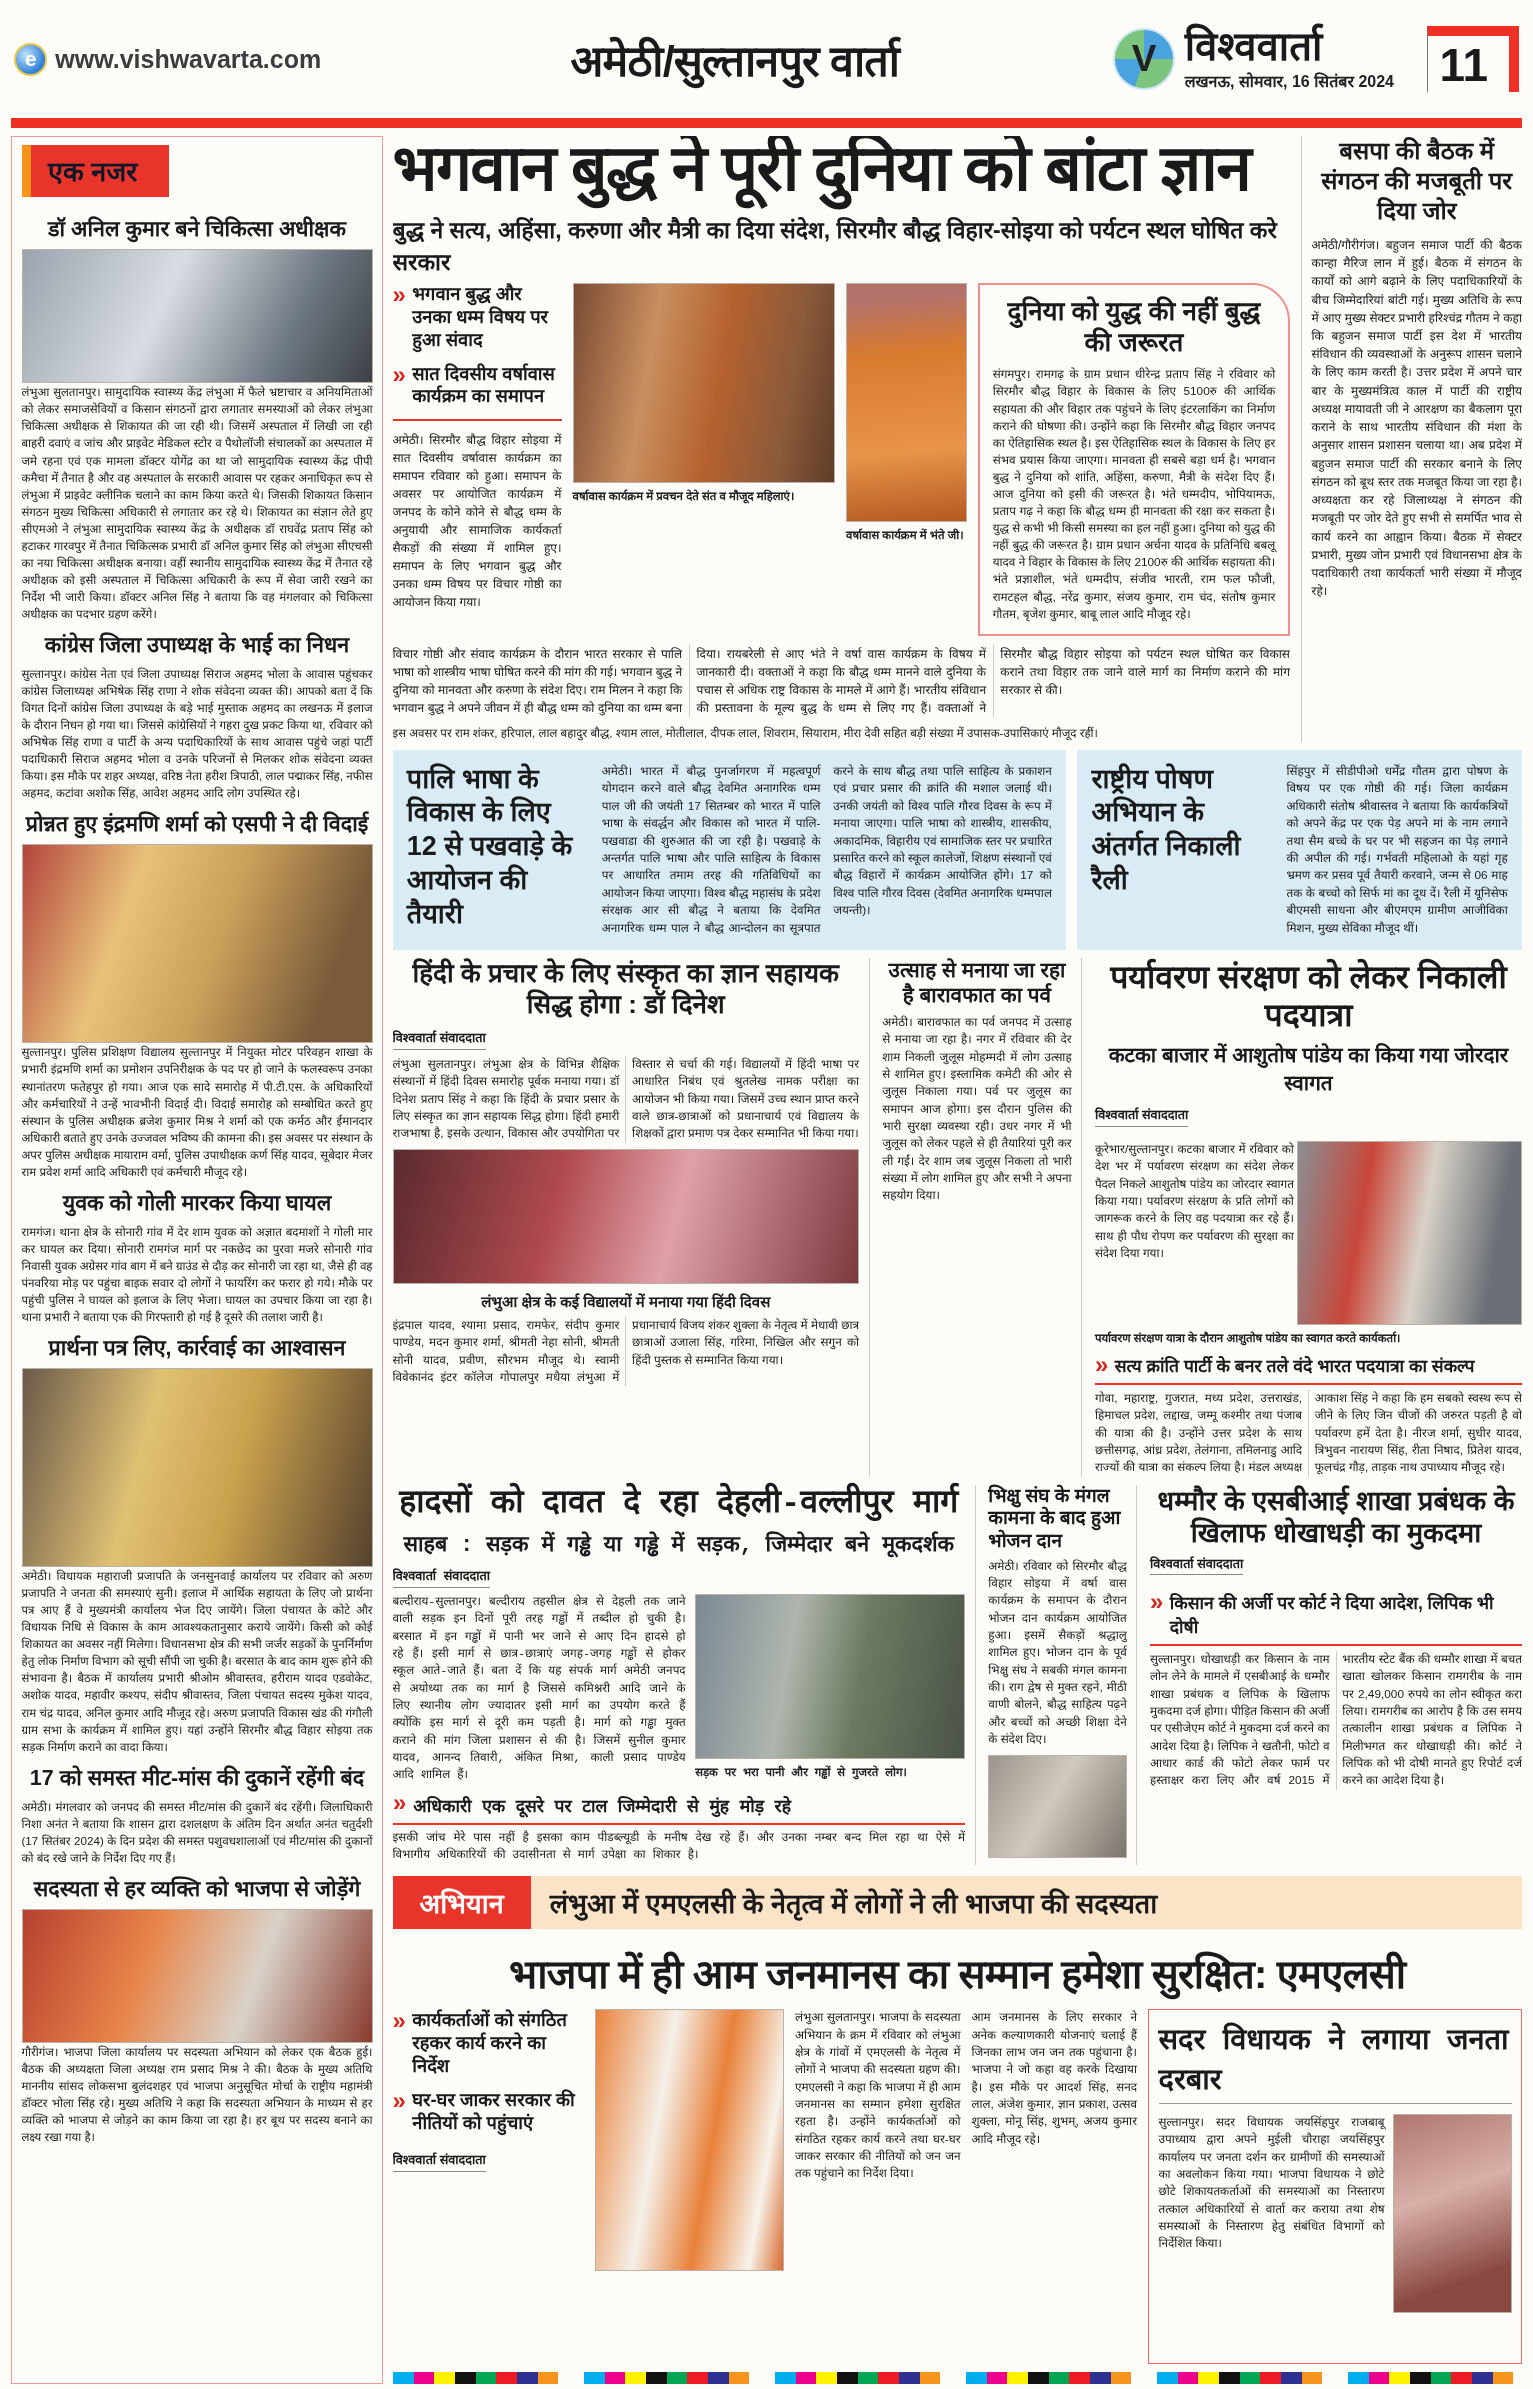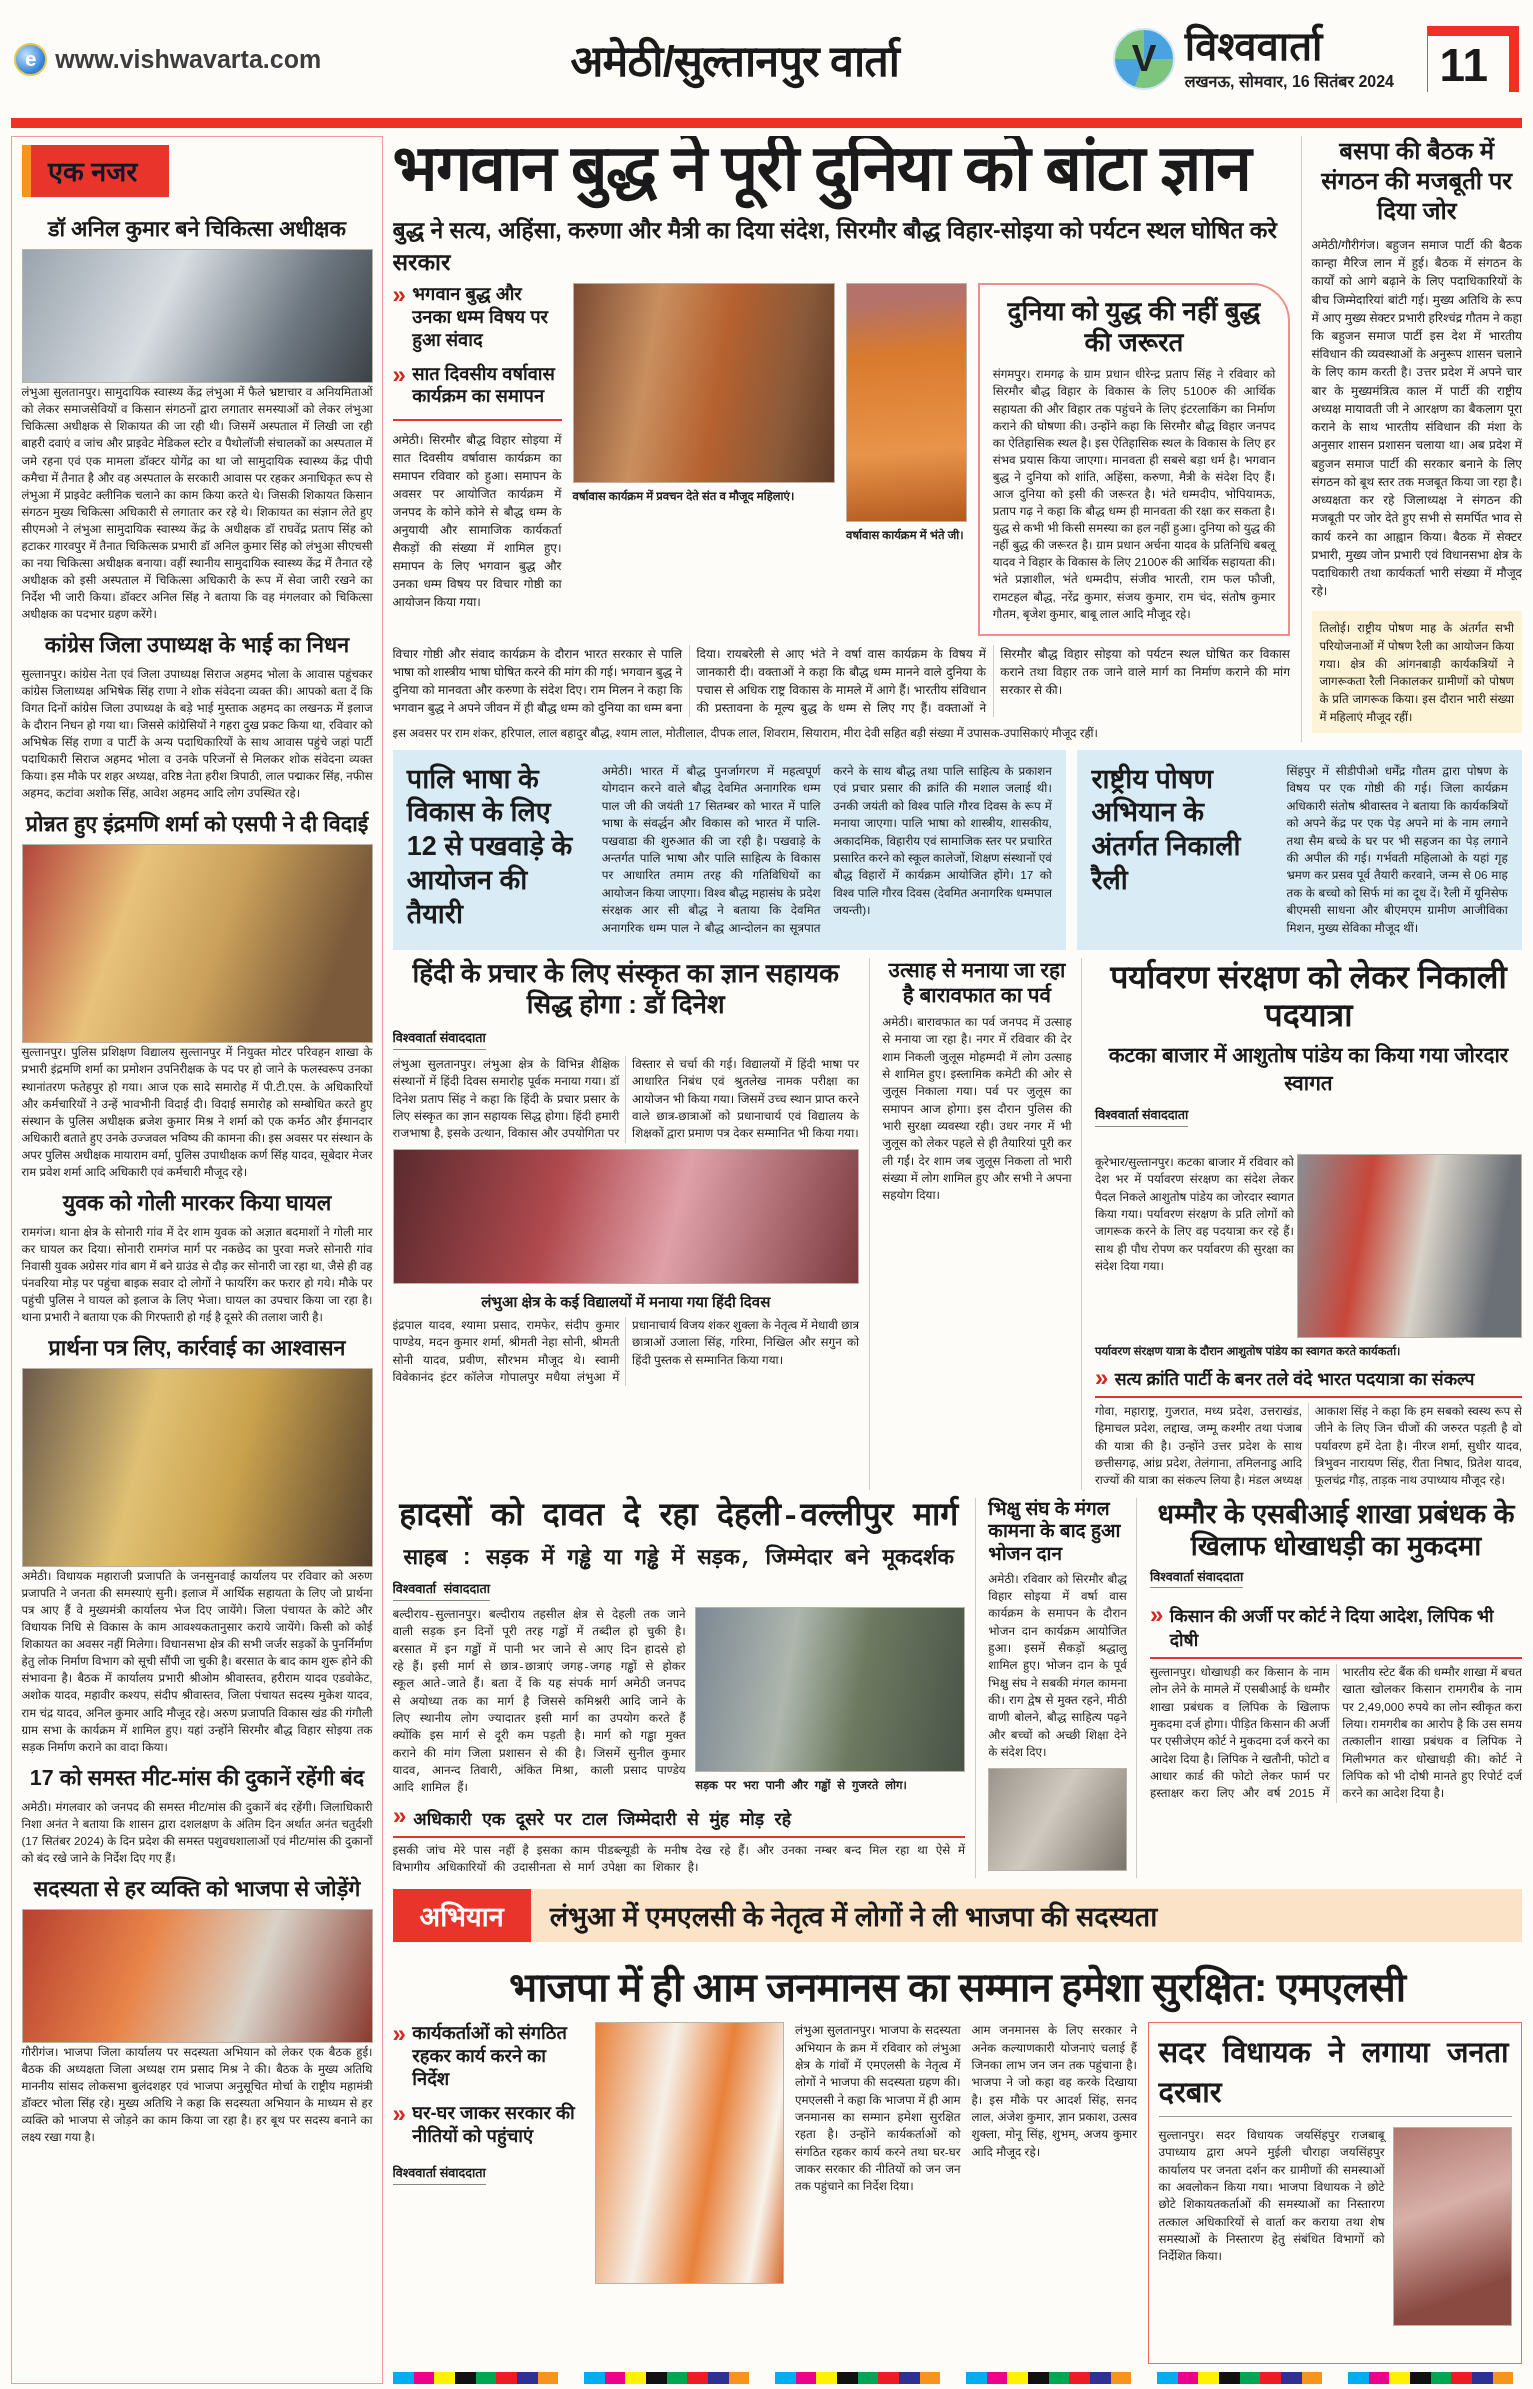--- a/index.html
+++ b/index.html
@@ -84,21 +84,21 @@
   .band3, .band4 { display:flex; gap:12.7px; }
   .sanskrit { width:477px; flex:none; border-right:0.8px solid #ccc; padding-right:9.5px; }
   .sanskrit .art-h { font-size:26px; margin-bottom:3.2px; }
   .g-hindi { background:linear-gradient(105deg,#5a2a2e,#b04a4e 35%,#e0a0a8 60%,#7a3a3e); height:135px; margin:6.4px 0; }
   .crosshead { font-size:15px; font-weight:800; text-align:center; margin:6.4px 0; }
   .barawafat { width:200px; flex:none; border-right:0.8px solid #ccc; padding-right:9.5px; }
   .barawafat .art-h { font-size:20.7px; margin-bottom:6.4px; }
   .padyatra { flex:1; min-width:0; }
   .padyatra .art-h { font-size:32px; }
   .pad-sub { font-size:20.7px; font-weight:700; text-align:center; margin:4.8px 0; }
-  .pad-row { display:flex; gap:3px; margin-top:21px; }
+  .pad-row { display:flex; gap:3px; margin-top:8px; }
   .pad-row .txt { width:199px; flex:none; }
   .g-pad { background:linear-gradient(100deg,#8a8f94,#c8473a 30%,#d8d2c8 55%,#6b7076 85%); flex:1; height:184px; }
   .padbullet { display:flex; gap:6.4px; font-size:17.5px; font-weight:800; margin:8px 0 4.8px; border-bottom:2.4px solid #e8342a; padding-bottom:6.4px; }
 
   .dehli { flex:1.55; min-width:0; border-right:0.8px solid #ccc; padding-right:9.5px;font-family:Liberation Mono, monospace; }
   .dehli .art-h { font-size:32px; }
   .dehli-sub { font-size:21.5px; font-weight:700; text-align:center; margin:4.8px 0; }
   .dehli-row { display:flex; gap:9.5px; }
   .dehli-row .txt { flex:1; }
   .g-road { background:linear-gradient(100deg,#7c8894,#aeb6ad 35%,#6d7a60 60%,#4a5348); width:270px; height:165px; flex:none; }
@@ -231,23 +231,20 @@
             </div>
           </div>
 
           <div class="lead-body">विचार गोष्ठी और संवाद कार्यक्रम के दौरान भारत सरकार से पालि भाषा को शास्त्रीय भाषा घोषित करने की मांग की गई। भगवान बुद्ध ने दुनिया को मानवता और करुणा के संदेश दिए। राम मिलन ने कहा कि भगवान बुद्ध ने अपने जीवन में ही बौद्ध धम्म को दुनिया का धम्म बना दिया। रायबरेली से आए भंते ने वर्षा वास कार्यक्रम के विषय में जानकारी दी। वक्ताओं ने कहा कि बौद्ध धम्म मानने वाले दुनिया के पचास से अधिक राष्ट्र विकास के मामले में आगे हैं। भारतीय संविधान की प्रस्तावना के मूल्य बुद्ध के धम्म से लिए गए हैं। वक्ताओं ने सिरमौर बौद्ध विहार सोइया को पर्यटन स्थल घोषित कर विकास कराने तथा विहार तक जाने वाले मार्ग का निर्माण कराने की मांग सरकार से की।</div>
           <div class="lead-names">इस अवसर पर राम शंकर, हरिपाल, लाल बहादुर बौद्ध, श्याम लाल, मोतीलाल, दीपक लाल, शिवराम, सियाराम, मीरा देवी सहित बड़ी संख्या में उपासक-उपासिकाएं मौजूद रहीं।</div>
         </div>
 
         <aside class="bspcol">
           <h2>बसपा की बैठक में संगठन की मजबूती पर दिया जोर</h2>
           <p>अमेठी/गौरीगंज। बहुजन समाज पार्टी की बैठक कान्हा मैरिज लान में हुई। बैठक में संगठन के कार्यों को आगे बढ़ाने के लिए पदाधिकारियों के बीच जिम्मेदारियां बांटी गई। मुख्य अतिथि के रूप में आए मुख्य सेक्टर प्रभारी हरिश्चंद्र गौतम ने कहा कि बहुजन समाज पार्टी इस देश में भारतीय संविधान की व्यवस्थाओं के अनुरूप शासन चलाने के लिए काम करती है। उत्तर प्रदेश में अपने चार बार के मुख्यमंत्रित्व काल में पार्टी की राष्ट्रीय अध्यक्ष मायावती जी ने आरक्षण का बैकलाग पूरा कराने के साथ भारतीय संविधान की मंशा के अनुसार शासन प्रशासन चलाया था। अब प्रदेश में बहुजन समाज पार्टी की सरकार बनाने के लिए संगठन को बूथ स्तर तक मजबूत किया जा रहा है। अध्यक्षता कर रहे जिलाध्यक्ष ने संगठन की मजबूती पर जोर देते हुए सभी से समर्पित भाव से कार्य करने का आह्वान किया। बैठक में सेक्टर प्रभारी, मुख्य जोन प्रभारी एवं विधानसभा क्षेत्र के पदाधिकारी तथा कार्यकर्ता भारी संख्या में मौजूद रहे।</p>
-          <div class="tiloi">
-            <p>तिलोई। राष्ट्रीय पोषण माह के अंतर्गत सभी परियोजनाओं में पोषण रैली का आयोजन किया गया। क्षेत्र की आंगनबाड़ी कार्यकत्रियों ने जागरूकता रैली निकालकर ग्रामीणों को पोषण के प्रति जागरूक किया। इस दौरान भारी संख्या में महिलाएं मौजूद रहीं।</p>
-          </div>
         </aside>
       </div>
 
       <div class="band2">
         <div class="bluebox bb-pali">
           <div class="bb-h">पालि भाषा के विकास के लिए 12 से पखवाड़े के आयोजन की तैयारी</div>
           <div class="bb-body">अमेठी। भारत में बौद्ध पुनर्जागरण में महत्वपूर्ण योगदान करने वाले बौद्ध देवमित अनागरिक धम्म पाल जी की जयंती 17 सितम्बर को भारत में पालि भाषा के संवर्द्धन और विकास को भारत में पालि-पखवाडा की शुरुआत की जा रही है। पखवाड़े के अन्तर्गत पालि भाषा और पालि साहित्य के विकास पर आधारित तमाम तरह की गतिविधियों का आयोजन किया जाएगा। विश्व बौद्ध महासंघ के प्रदेश संरक्षक आर सी बौद्ध ने बताया कि देवमित अनागरिक धम्म पाल ने बौद्ध आन्दोलन का सूत्रपात करने के साथ बौद्ध तथा पालि साहित्य के प्रकाशन एवं प्रचार प्रसार की क्रांति की मशाल जलाई थी। उनकी जयंती को विश्व पालि गौरव दिवस के रूप में मनाया जाएगा। पालि भाषा को शास्त्रीय, शासकीय, अकादमिक, विहारीय एवं सामाजिक स्तर पर प्रचारित प्रसारित करने को स्कूल कालेजों, शिक्षण संस्थानों एवं बौद्ध विहारों में कार्यक्रम आयोजित होंगे। 17 को विश्व पालि गौरव दिवस (देवमित अनागरिक धम्मपाल जयन्ती)।</div>
         </div>
         <div class="bluebox bb-poshan">
           <div class="bb-h">राष्ट्रीय पोषण अभियान के अंतर्गत निकाली रैली</div>

